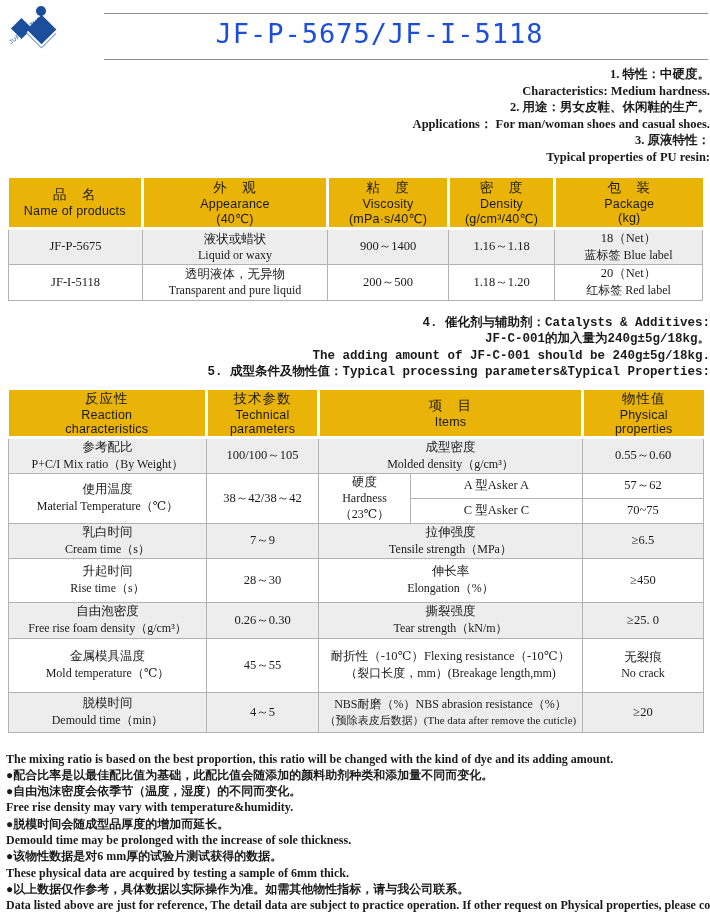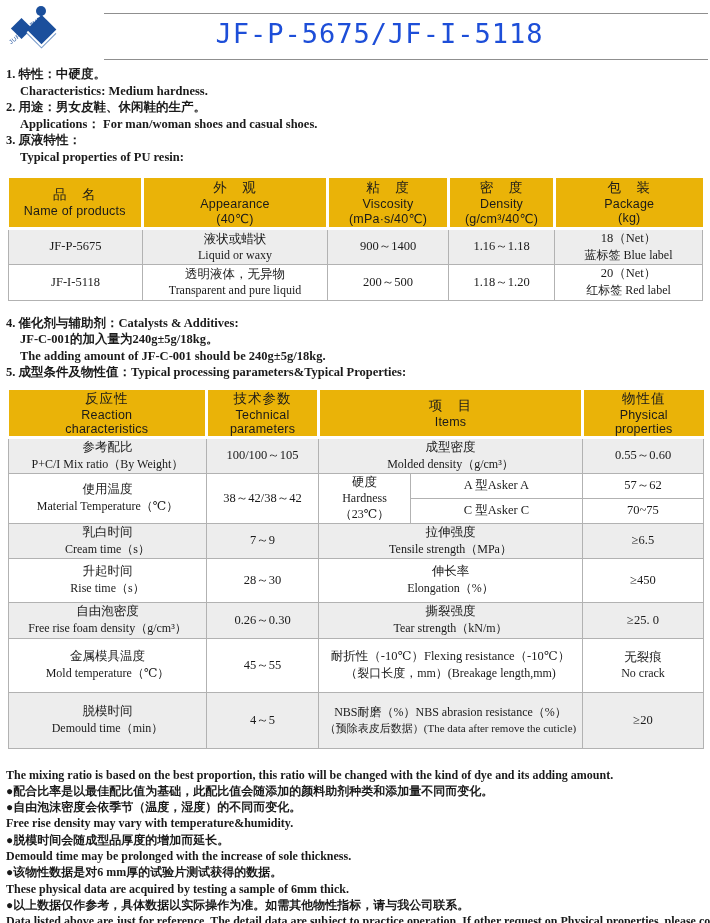--- a/index.html
+++ b/index.html
@@ -23,24 +23,24 @@
   .logo { position:absolute; left:10px; top:5px; width:58px; height:56px; }
   .logo-dot { position:absolute; left:26px; top:1px; width:10px; height:10px; border-radius:50%; background:#1b4f9c; }
   .logo-d1 { position:absolute; left:4px; top:16px; width:15px; height:15px; background:#1b4f9c; transform:rotate(45deg); }
   .logo-d2 { position:absolute; left:21px; top:14px; width:21px; height:21px; background:#1b4f9c; transform:rotate(45deg); box-shadow:2px 2px 0 #ffffff, 3px 3px 0 #6f94c6; }
   .logo-text { position:absolute; left:-4px; top:33px; width:62px; transform:rotate(-38deg); transform-origin:left top;
                font-size:6px; color:#1b4f9c; letter-spacing:0.5px; white-space:nowrap;
                font-family:"Liberation Sans",sans-serif; }
   .logo-text .reg { font-size:5px; vertical-align:super; }
 
   
-  .sections { padding:2px 0 0 6px; }
+  .sections { padding:2px 0 0 6px;text-align:right; }
   .sections p { margin:0; font-size:12.5px; line-height:16.5px; font-weight:bold; white-space:nowrap; }
   .sections p.enline { padding-left:14px; }
-  .block4 { margin-top:12px; }
+  .block4 { margin-top:12px;font-family:Liberation Mono, monospace; }
   .s5line { margin-top:38px; }
 
   
   table { border-collapse:collapse; table-layout:fixed; margin-left:8px; }
   td { padding:0 2px; text-align:center; vertical-align:middle; overflow:hidden; }
   td.head {
     background:#eab308; border-right:3px solid #ffffff; border-bottom:3px solid #ffffff;
   }
   td.head:last-child { border-right:none; }
   tbody td.cell { border:1px solid #b2b2b2; }
@@ -267,21 +267,21 @@
         <td class="cell" colspan="2">
           <div class="c-cn">耐折性（-10℃）Flexing resistance（-10℃）</div>
           <div class="c-en">（裂口长度，mm）(Breakage length,mm)</div>
         </td>
         <td class="cell">
           <div class="c-cn">无裂痕</div>
           <div class="c-en">No crack</div>
         </td>
       </tr>
 
-      <tr class="gray" style="height:56px;">
+      <tr class="gray" style="height:40px;">
         <td class="cell">
           <div class="c-cn">脱模时间</div>
           <div class="c-en">Demould time（min）</div>
         </td>
         <td class="cell c-val">4～5</td>
         <td class="cell" colspan="2">
           <div class="c-cn" style="font-size:12px;">NBS耐磨（%）NBS abrasion resistance（%）</div>
           <div class="c-en" style="font-size:11px;">（预除表皮后数据）(The data after remove the cuticle)</div>
         </td>
         <td class="cell c-val">≥20</td>

